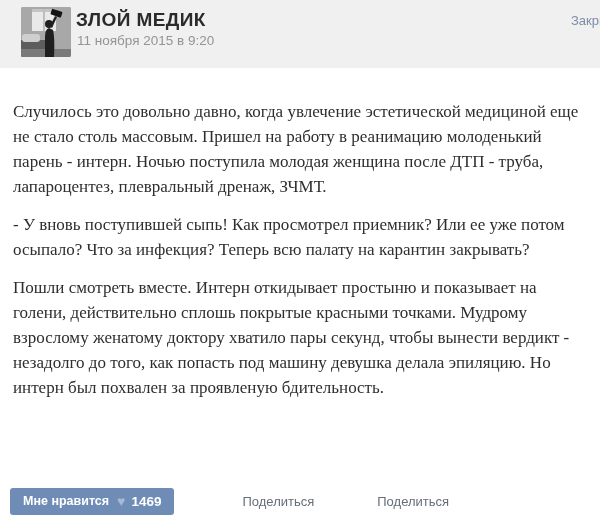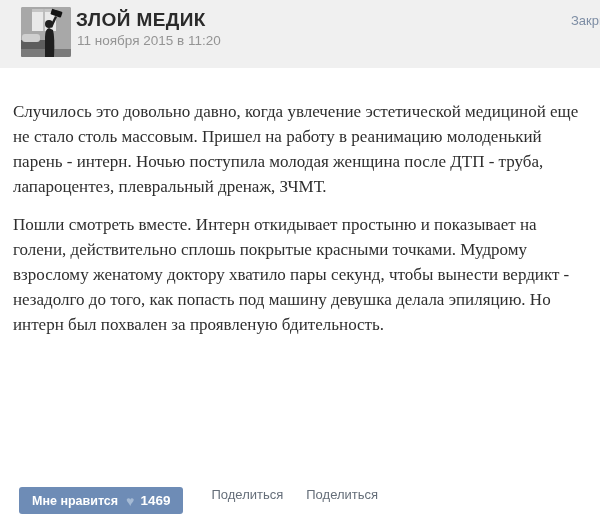--- a/index.html
+++ b/index.html
@@ -56,22 +56,23 @@
     line-height:25px;
     color:#2e2e2e;
   }
   .body p { margin:8px 0 13px 0; }
   .body p:last-child { margin-bottom:0; }
   
   .footer {
     position:absolute; left:0; bottom:6px;
     width:100%;
     height:28px;
-    display:flex; align-items:flex-start;
-    padding:0 19px;
+    display:flex; align-items:center;
+    padding:0 10px;
+    gap:40px;
   }
   .like-button {
     display:inline-flex; align-items:center;
     height:27px;
     padding:0 13px;
     background:#6e8cb6;
     border:none; border-radius:3px;
     cursor:pointer;
     font-family:"Liberation Sans", sans-serif;
   }
@@ -114,26 +115,27 @@
         <rect x="0" y="33" width="24" height="17" fill="#5d5d5d"></rect>
         <rect x="1" y="27" width="18" height="8" rx="3" fill="#cfcfcf"></rect>
         <rect x="0" y="42" width="50" height="8" fill="#7a7a7a"></rect>
         <path d="M24 50 L24 30 Q24 22 28 21 L32 23 Q34 30 33 50 Z" fill="#1f1f1f"></path>
         <circle cx="28" cy="17" r="4" fill="#1f1f1f"></circle>
         <path d="M29 19 L34 9 L36 10 L31 21 Z" fill="#1f1f1f"></path>
         <rect x="30" y="3" width="11" height="6" rx="1" transform="rotate(18 35 6)" fill="#141414"></rect>
       </svg>
     </div>
     <div class="group-title">ЗЛОЙ МЕДИК</div>
-    <div class="post-date">11 ноября 2015 в 11:20</div>
+    <div class="post-date">11 ноября 2015 в 9:20</div>
     <a class="close-link">Закрыть</a>
   </div>
 
   <div class="body">
     <p>Случилось это довольно давно, когда увлечение эстетической медициной еще не стало столь массовым. Пришел на работу в реанимацию молоденький парень - интерн. Ночью поступила молодая женщина после ДТП - труба, лапароцентез, плевральный дренаж, ЗЧМТ.</p>
+    <p>- У вновь поступившей сыпь! Как просмотрел приемник? Или ее уже потом осыпало? Что за инфекция? Теперь всю палату на карантин закрывать?</p>
     <p>Пошли смотреть вместе. Интерн откидывает простыню и показывает на голени, действительно сплошь покрытые красными точками. Мудрому взрослому женатому доктору хватило пары секунд, чтобы вынести вердикт - незадолго до того, как попасть под машину девушка делала эпиляцию. Но интерн был похвален за проявленую бдительность.</p>
   </div>
 
   <div class="footer">
     <button class="like-button">
       <span class="like-label">Мне нравится</span>
       <span class="heart-icon">♥</span>
       <span class="like-count">1469</span>
     </button>
     <a class="action-link">Поделиться</a>

